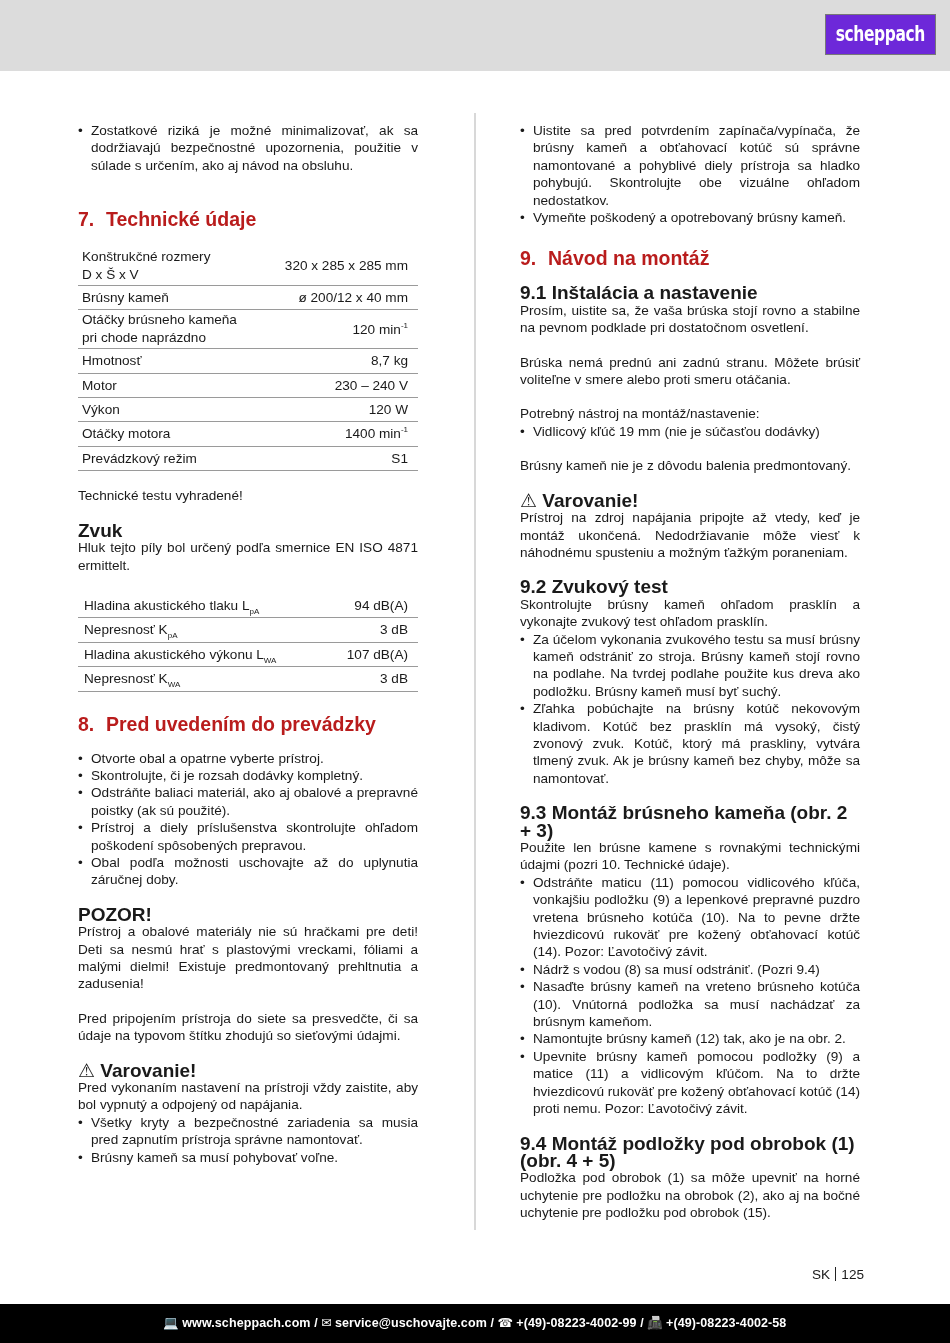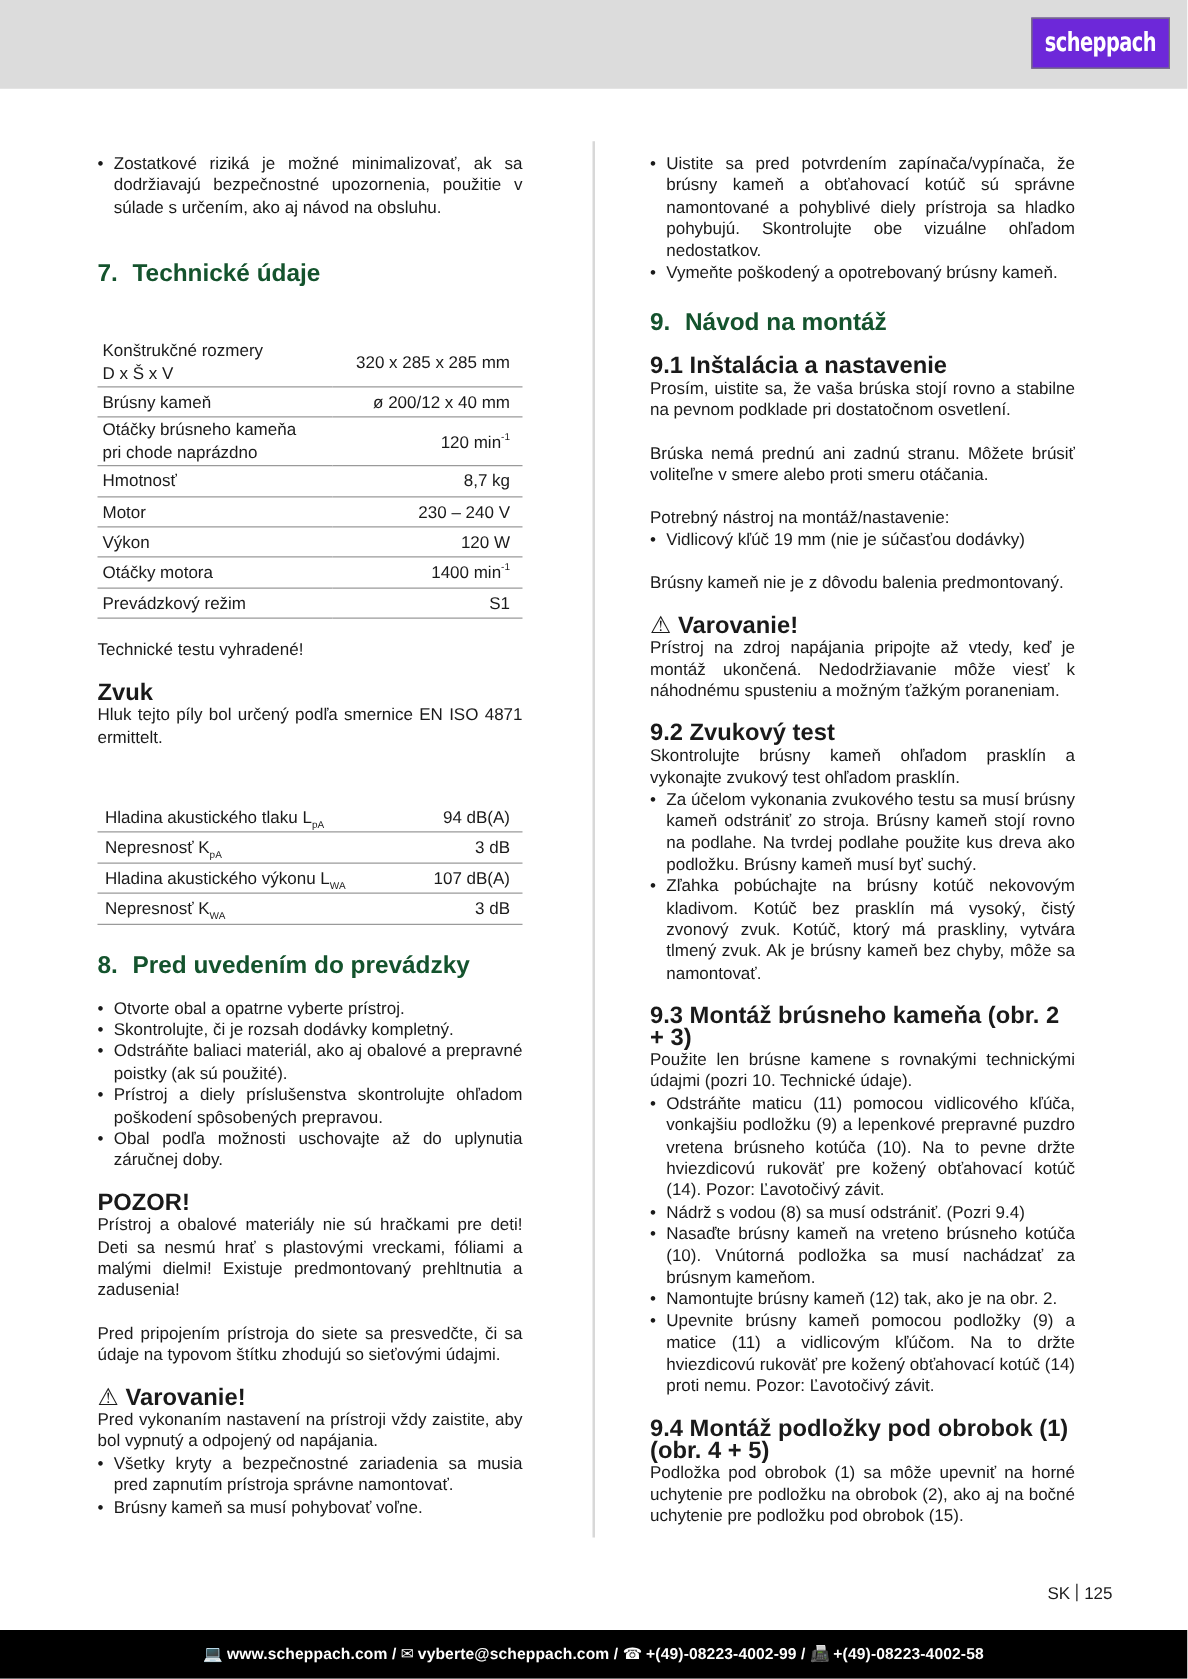--- a/index.html
+++ b/index.html
@@ -14,34 +14,34 @@
     .col-left { left: 78px; width: 340px; }
     .col-right { left: 520px; width: 340px; }
     .divider { position: absolute; left: 474px; top: 113px; width: 2px; height: 1117px; background: #d8d8d8; }
 
     p { text-align: justify; }
     .just { text-align: justify; text-align-last: left; }
     ul.bl { list-style: none; }
     ul.bl li { position: relative; padding-left: 13px; text-align: justify; }
     ul.bl li::before { content: "•"; position: absolute; left: 0; top: 0; }
 
-    h2 { font-size: 19.5px; line-height: 24px; font-weight: bold; color: #14532d; }
+    h2 { font-size: 19.5px; line-height: 24px; font-weight: bold; color: #b91c1c; }
     h2 .num { display: inline-block; width: 28px; }
     h3 { font-size: 19px; line-height: 17.4px; font-weight: bold; }
 
-    table.spec { width: 340px; border-collapse: collapse; margin-top: 24px; }
+    table.spec { width: 340px; border-collapse: collapse; }
     table.spec td { border-bottom: 1.5px solid #9a9a9a; padding: 3px 10px 3px 4px; vertical-align: middle; }
     table.spec td.v { text-align: right; white-space: nowrap; padding-right: 10px; }
     sup { font-size: 8px; vertical-align: 6px; line-height: 0; }
     sub { font-size: 8px; vertical-align: -4px; line-height: 0; }
 
     .warn-icon { display: inline-block; font-weight: normal; }
 
     .gap-s { height: 17px; }
-    .pagenum { position: absolute; left: 838px; top: 1266px; font-size: 13.6px; }
+    .pagenum { position: absolute; left: 812px; top: 1266px; font-size: 13.6px; }
     .pagenum .sep { display: inline-block; width: 1.2px; height: 14px; background: #222; margin: 0 5px -2px 5px; }
 
     .footer { position: absolute; left: 0; top: 1304px; width: 950px; height: 39px; background: #000; color: #fff; font-weight: bold; font-size: 12.5px; display: flex; align-items: center; justify-content: center; letter-spacing: 0.1px; }
     .footer .fi { font-weight: normal; margin-right: 3px; }
   </style>
 </head>
 <body>
 
 <div class="topbar">
   <div class="logo">
@@ -200,20 +200,20 @@
 
 <div class="pagenum">
   <span>SK</span><span class="sep"></span><span>125</span>
 </div>
 
 <div class="footer">
   <span class="fi">💻</span>
   <span>www.scheppach.com</span>
   <span style="white-space:pre"> / </span>
   <span class="fi">✉</span>
-  <span>vyberte@scheppach.com</span>
+  <span>service@uschovajte.com</span>
   <span style="white-space:pre"> / </span>
   <span class="fi">☎</span>
   <span>+(49)-08223-4002-99</span>
   <span style="white-space:pre"> / </span>
   <span class="fi">📠</span>
   <span>+(49)-08223-4002-58</span>
 </div>
 
 </body></html>

